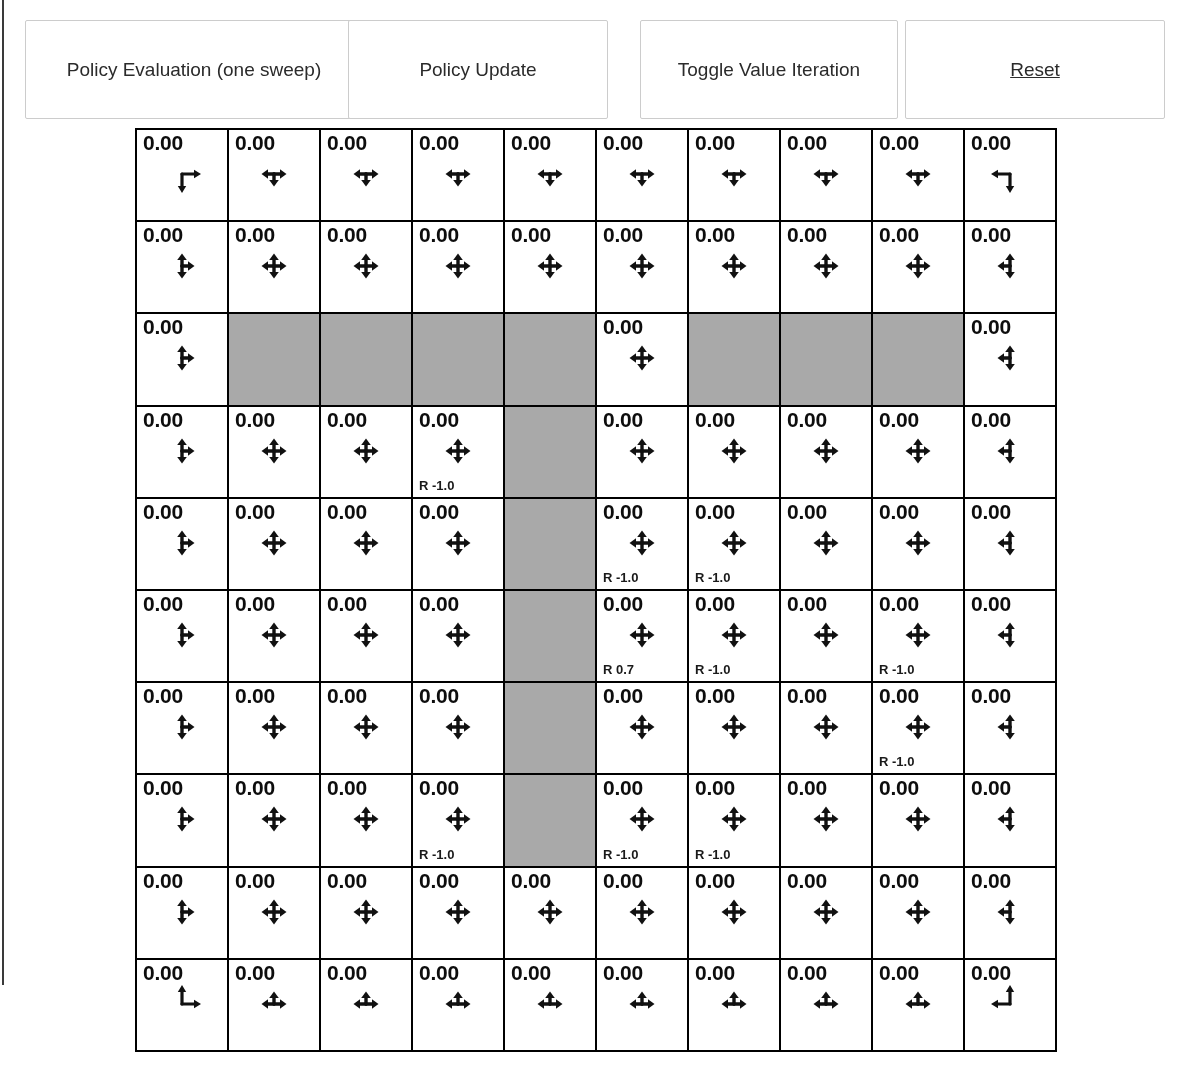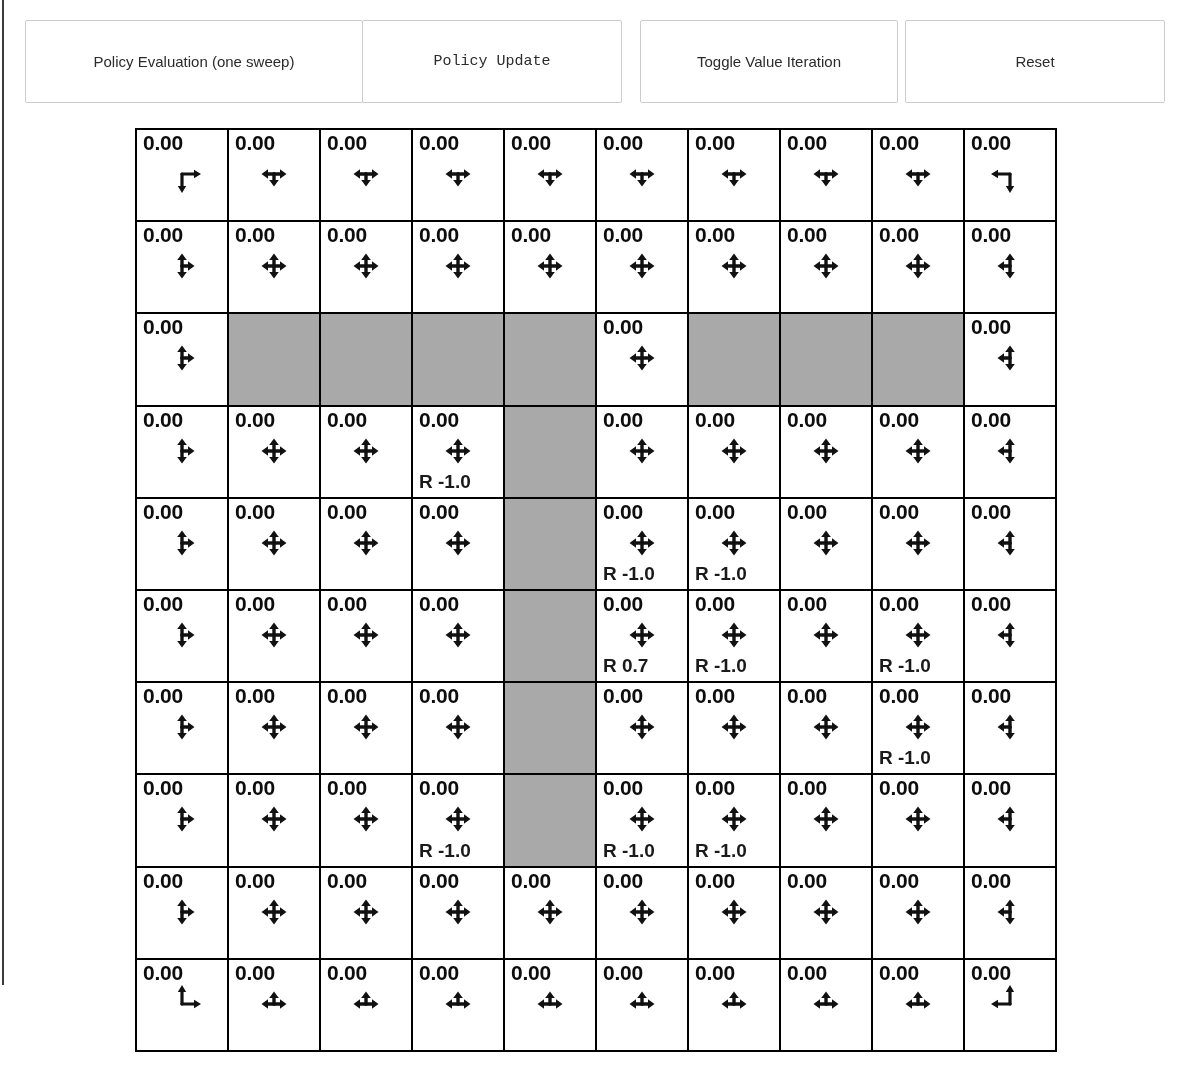--- a/index.html
+++ b/index.html
@@ -3,42 +3,42 @@
 <meta charset="utf-8">
 <style>
   html,body{margin:0;padding:0;}
   body{
     width:1202px;height:1080px;position:relative;overflow:hidden;
     background:#ffffff;font-family:"Liberation Sans",sans-serif;
   }
   .window-edge{position:absolute;left:2px;top:0;width:2px;height:985px;background:#3a3a3a;}
   .toolbar{position:absolute;left:0;top:0;width:1202px;height:110px;}
   .btn{
-    position:absolute;top:20px;height:83px;background:#ffffff;
+    position:absolute;top:20px;height:99px;background:#ffffff;
     border:1px solid #cccccc;border-radius:2px;color:#2b2b2b;
-    font-family:"Liberation Sans",sans-serif;font-size:15px;cursor:pointer;
+    font-family:"Liberation Sans",sans-serif;font-size:19px;cursor:pointer;
     display:flex;align-items:center;justify-content:center;padding:0;
   }
   #btn-eval{left:25px;width:338px;}
-  #btn-update{left:362px;width:260px;font-family:Liberation Mono, monospace;}
+  #btn-update{left:348px;width:260px;}
   #btn-toggle{left:640px;width:258px;}
-  #btn-reset{left:905px;width:260px;}
+  #btn-reset{left:905px;width:260px;text-decoration:underline;}
   .grid{
     position:absolute;left:135px;top:128px;width:922px;height:924px;
     display:grid;grid-template-columns:repeat(10,1fr);grid-template-rows:repeat(10,1fr);
     border:1px solid #000000;background:#ffffff;box-sizing:border-box;font-weight:bold;
   }
   .cell{position:relative;border:1px solid #000000;background:#ffffff;box-sizing:border-box;}
   .cell.wall{background:#a9a9a9;}
   .value{
     position:absolute;top:1px;left:6px;font-size:21px;line-height:1.15;
     color:#0d0d0d;letter-spacing:-0.2px;white-space:nowrap;
   }
   .reward{
-    position:absolute;bottom:4px;left:6px;font-size:19px;color:#1a1a1a;white-space:nowrap;
+    position:absolute;bottom:4px;left:6px;font-size:13px;color:#1a1a1a;white-space:nowrap;
   }
   .arrows{position:absolute;left:50%;top:24px;margin-left:-20px;width:40px;height:40px;}
 </style>
 </head>
 <body>
 
 <div class="window-edge"></div>
 
 <div class="toolbar">
   <button class="btn" id="btn-eval">Policy Evaluation (one sweep)</button>

